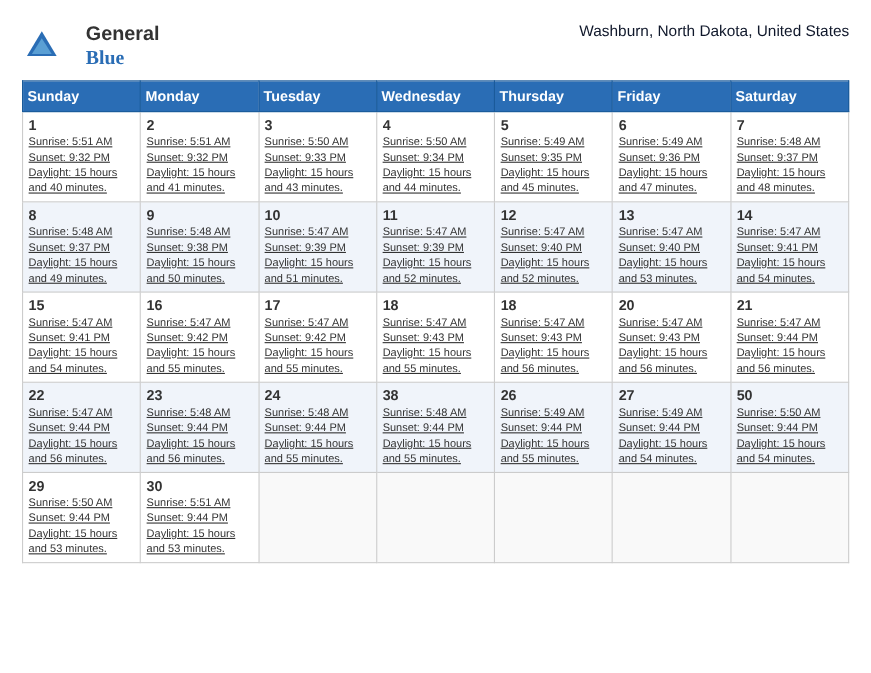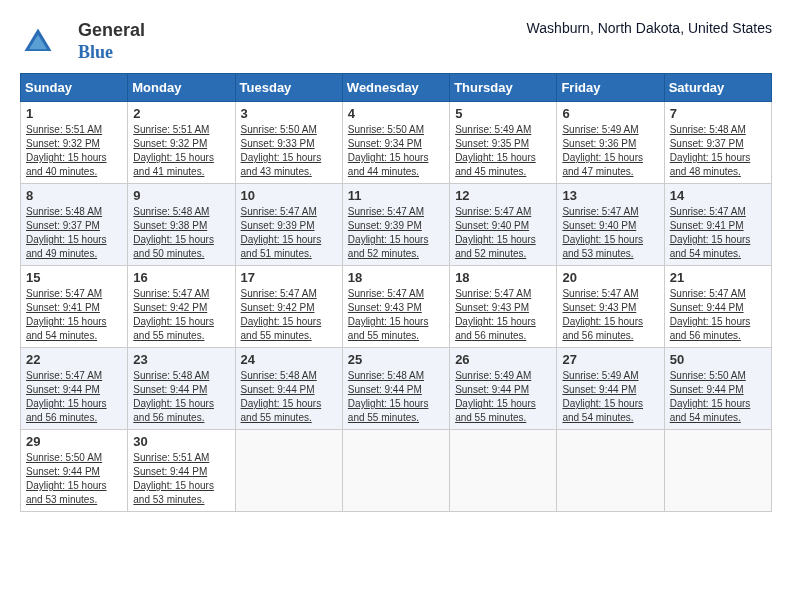--- a/index.html
+++ b/index.html
@@ -291,21 +291,21 @@
 and 56 minutes.</div>
         </td>
         <td>
           <span class="day-number">24</span>
           <div class="day-info" style="white-space: pre-wrap;">Sunrise: 5:48 AM
 Sunset: 9:44 PM
 Daylight: 15 hours
 and 55 minutes.</div>
         </td>
         <td>
-          <span class="day-number">25</span>
+          <span class="day-number">38</span>
           <div class="day-info" style="white-space: pre-wrap;">Sunrise: 5:48 AM
 Sunset: 9:44 PM
 Daylight: 15 hours
 and 55 minutes.</div>
         </td>
         <td>
           <span class="day-number">26</span>
           <div class="day-info" style="white-space: pre-wrap;">Sunrise: 5:49 AM
 Sunset: 9:44 PM
 Daylight: 15 hours

